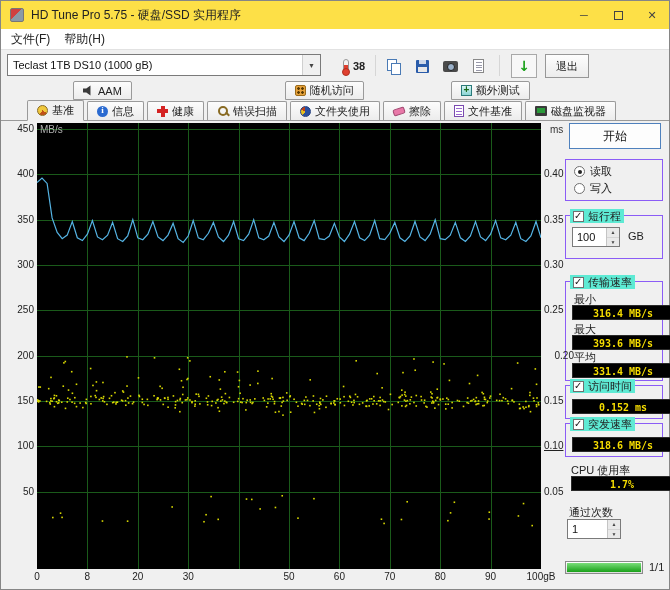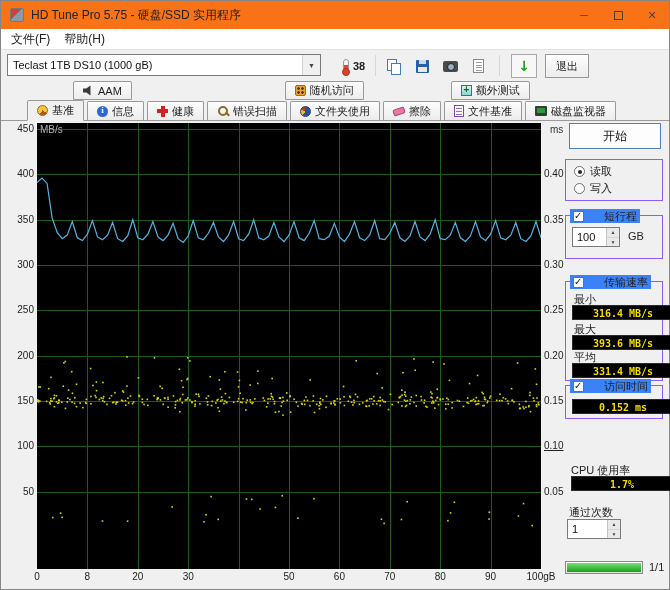--- a/index.html
+++ b/index.html
@@ -1,21 +1,21 @@
 <!DOCTYPE html>
 <html><head>
 <meta charset="utf-8">
 <style>
   *{margin:0;padding:0;box-sizing:border-box}
   html,body{width:670px;height:590px}
   body{font-family:"Liberation Sans",sans-serif;background:#e8e8e8;overflow:hidden}
   .window{width:670px;height:590px;border:1px solid #868686;background:#f0f0f0;display:flex;flex-direction:column}
 
   
-  .titlebar{height:28px;background:#f97316;display:flex;align-items:center;flex:none}
+  .titlebar{height:28px;background:#fde047;display:flex;align-items:center;flex:none}
   .app-ic{width:14px;height:14px;margin:0 7px 0 9px;border-radius:2px;background:linear-gradient(135deg,#d04040 0 42%,#8a9aa8 42% 100%);border:1px solid #777}
   .title-text{font-size:12px;color:#222}
   .tb-ctrl{margin-left:auto;display:flex;height:100%}
   .tb-btn{width:34px;height:100%;display:flex;align-items:center;justify-content:center;color:#444;font-size:11px}
   .tb-btn .sq{width:9px;height:9px;border:1px solid #444}
 
   
   .menubar{height:20px;background:#fff;display:flex;align-items:center;padding-left:3px;flex:none}
   .menu-item{font-size:12px;padding:2px 7px;color:#222}
 
@@ -84,21 +84,21 @@
   .plot{position:absolute;left:36px;top:2px;width:504px;height:446px;background:#000}
   .plot svg{position:absolute;left:0;top:0}
   .mbs-label{position:absolute;left:3px;top:1px;color:#b0b0b0;font-size:10px;z-index:2}
   .ms-label{position:absolute;left:549px;top:3px;font-size:10px;color:#333}
   .tick{position:absolute;font-size:10px;color:#222;height:12px;line-height:12px}
 
   
   .sidebar{position:absolute;left:560px;top:0;width:108px;height:470px}
   .start-btn{position:absolute;left:8px;top:2px;width:92px;height:26px;border:1px solid #4f81bd;background:#fdfdfd;font-size:12px;display:flex;align-items:center;justify-content:center;color:#111}
   .grp{position:absolute;left:4px;width:98px;border:1px solid #8b5cf6}
-  .legend{position:absolute;top:-7px;left:4px;background:#3b82f6;padding:0 3px;display:flex;align-items:center;gap:20px;font-size:11px;height:14px;color:#222;white-space:nowrap}
+  .legend{position:absolute;top:-7px;left:4px;background:#5eead4;padding:0 3px;display:flex;align-items:center;gap:4px;font-size:11px;height:14px;color:#222;white-space:nowrap}
   .fld{position:absolute;font-size:11px;color:#222;white-space:nowrap}
   .lcd{position:absolute;left:6px;width:102px;height:15px;line-height:15px;background:#000;color:#f5dc00;
        font-family:"DejaVu Sans Mono",monospace;font-size:10px;font-weight:bold;text-align:center;border:1px solid #2a2a2a}
   .radio-row{position:absolute;left:8px;display:flex;align-items:center;gap:5px;font-size:11px;color:#222}
   .radio{width:11px;height:11px;border:1px solid #707070;border-radius:50%;background:#fff;position:relative;flex:none}
   .radio.sel::after{content:"";position:absolute;left:2.5px;top:2.5px;width:4px;height:4px;border-radius:50%;background:#222}
   .check{width:11px;height:11px;border:1px solid #707070;background:#fff;position:relative;flex:none}
   .check.on::after{content:"✓";position:absolute;left:0;top:-2px;color:#1a1a1a;font:bold 10px "DejaVu Sans",sans-serif}
   .spin{position:absolute;background:#fff;border:1px solid #7a7a7a;display:flex;align-items:stretch;height:20px}
   .spin .val{flex:1;font-size:11px;display:flex;align-items:center;padding-left:4px;color:#111}
@@ -711,20 +711,27 @@
       </div>
 
       <div class="grp" style="top:264px;height:34px">
         <div class="legend">
           <span class="check on"></span>
           <span>访问时间</span>
         </div>
         <div class="lcd" style="top:13px">0.152 ms</div>
       </div>
 
+      <div class="grp" style="top:302px;height:34px">
+        <div class="legend">
+          <span class="check on"></span>
+          <span>突发速率</span>
+        </div>
+        <div class="lcd" style="top:13px">318.6 MB/s</div>
+      </div>
 
       <span class="fld" style="left:10px;top:342px">CPU 使用率</span>
       <div class="lcd" style="left:10px;top:355px">1.7%</div>
 
       <span class="fld" style="left:8px;top:384px">通过次数</span>
       <div class="spin" style="left:6px;top:398px;width:54px">
         <span class="val">1</span>
         <span class="btns">
           <span>▲</span>
           <span>▼</span>
@@ -742,21 +749,21 @@
       <div class="tick" style="left: 2px; top: 138.05px; width: 31px; text-align: right;">300</div>
       <div class="tick" style="left: 2px; top: 183.4px; width: 31px; text-align: right;">250</div>
       <div class="tick" style="left: 2px; top: 228.75px; width: 31px; text-align: right;">200</div>
       <div class="tick" style="left: 2px; top: 274.1px; width: 31px; text-align: right;">150</div>
       <div class="tick" style="left: 2px; top: 319.45px; width: 31px; text-align: right;">100</div>
       <div class="tick" style="left: 2px; top: 364.8px; width: 31px; text-align: right;">50</div>
       <div class="tick" style="left: 543px; top: 47.35px; width: 30px; text-align: left;">0.40</div>
       <div class="tick" style="left: 543px; top: 92.7px; width: 30px; text-align: left;">0.35</div>
       <div class="tick" style="left: 543px; top: 138.05px; width: 30px; text-align: left;">0.30</div>
       <div class="tick" style="left: 543px; top: 183.4px; width: 30px; text-align: left;">0.25</div>
-      <div class="tick" style="left: 543px; top: 228.75px; width: 30px; text-align: left;">0.20</div>
+      <div class="tick" style="left: 543px; top: 228.75px; width: 30px; text-align: right;">0.20</div>
       <div class="tick" style="left: 543px; top: 274.1px; width: 30px; text-align: left;">0.15</div>
       <div class="tick" style="left: 543px; top: 319.45px; width: 30px; text-align: left; text-decoration: underline;">0.10</div>
       <div class="tick" style="left: 543px; top: 364.8px; width: 30px; text-align: left;">0.05</div>
       <div class="tick" style="left: 16px; top: 450px; width: 40px; text-align: center;">0</div>
       <div class="tick" style="left: 66.4px; top: 450px; width: 40px; text-align: center;">8</div>
       <div class="tick" style="left: 116.8px; top: 450px; width: 40px; text-align: center;">20</div>
       <div class="tick" style="left: 167.2px; top: 450px; width: 40px; text-align: center;">30</div>
       <div class="tick" style="left: 217.6px; top: 450px; width: 40px; text-align: right; margin-top: 36px;">40</div>
       <div class="tick" style="left: 268px; top: 450px; width: 40px; text-align: center;">50</div>
       <div class="tick" style="left: 318.4px; top: 450px; width: 40px; text-align: center;">60</div>

